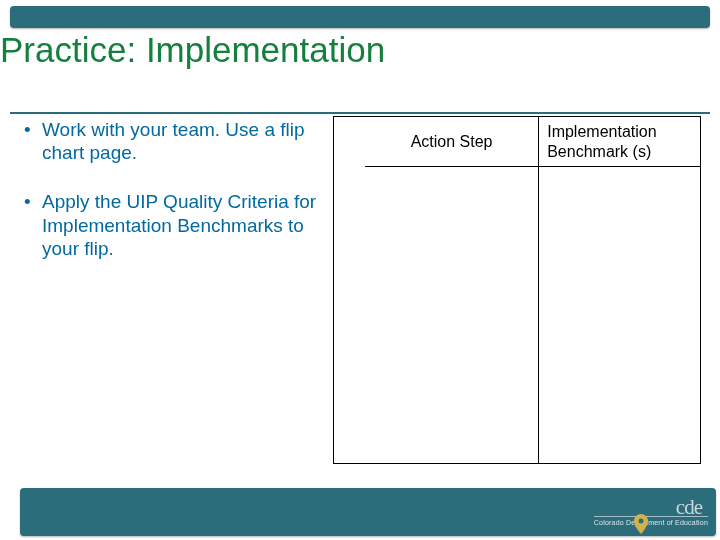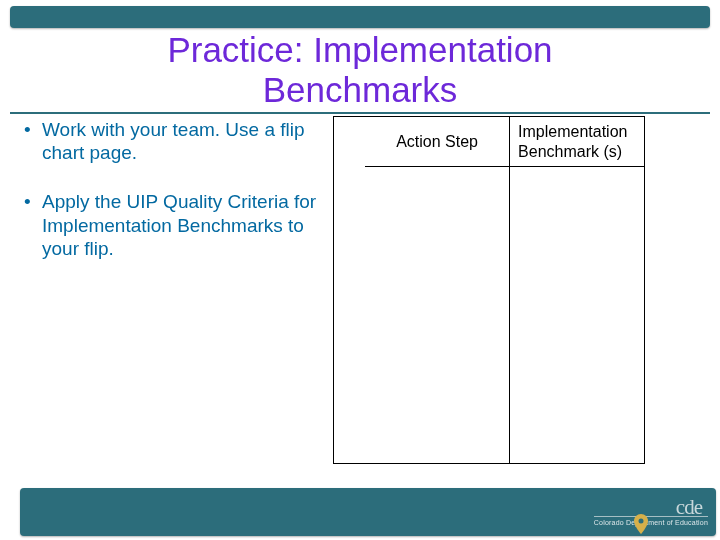--- a/index.html
+++ b/index.html
@@ -17,24 +17,23 @@
     height: 22px;
     background: #2c6d7b;
     border-radius: 4px;
     box-shadow: 0 1px 2px rgba(0,0,0,0.3);
   }
   .title {
     position: absolute;
     top: 30px;
     left: 0;
     right: 0;
-    text-align: center;
     font-size: 35px;
     line-height: 1.15;
-    color: #6d28d9;
+    color: #15803d;
   }
   .title-underline {
     position: absolute;
     top: 112px;
     left: 10px;
     right: 10px;
     height: 2px;
     background: #2c6d7b;
   }
   .bullets {
@@ -56,21 +55,21 @@
     content: "•";
     position: absolute;
     left: 4px;
     top: 0;
     font-size: 19px;
   }
   .table-box {
     position: absolute;
     top: 116px;
     left: 333px;
-    width: 312px;
+    width: 368px;
     height: 348px;
     border: 1.5px solid #000;
     padding-left: 31px;
   }
   .table-head {
     display: flex;
     height: 50px;
     border-bottom: 1.5px solid #000;
   }
   .th1, .th2 {
@@ -146,21 +145,20 @@
     letter-spacing: 0.2px;
   }
 </style>
 </head>
 <body>
 
 <div class="top-bar"></div>
 
 <div class="title">
   <span>Practice: Implementation</span><br>
-  <span>Benchmarks</span>
 </div>
 <div class="title-underline"></div>
 
 <ul class="bullets">
   <li><span>Work with your team. Use a flip chart page.</span></li>
   <li><span>Apply the UIP Quality Criteria for Implementation Benchmarks to your flip.</span></li>
 </ul>
 
 <div class="table-box">
   <div class="table-head">

